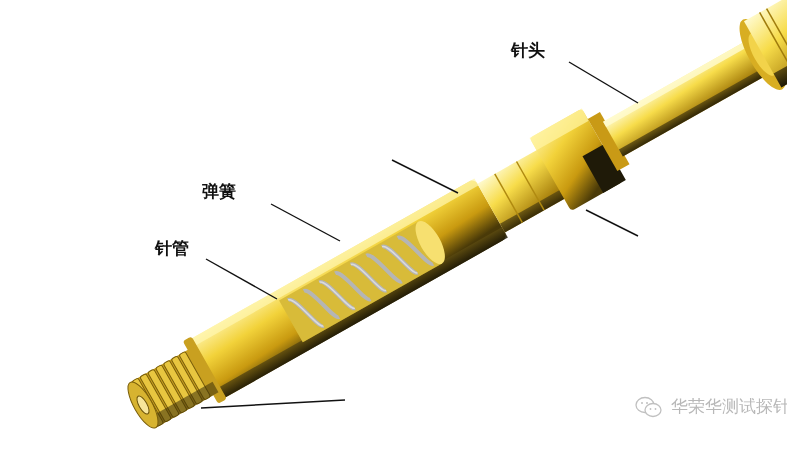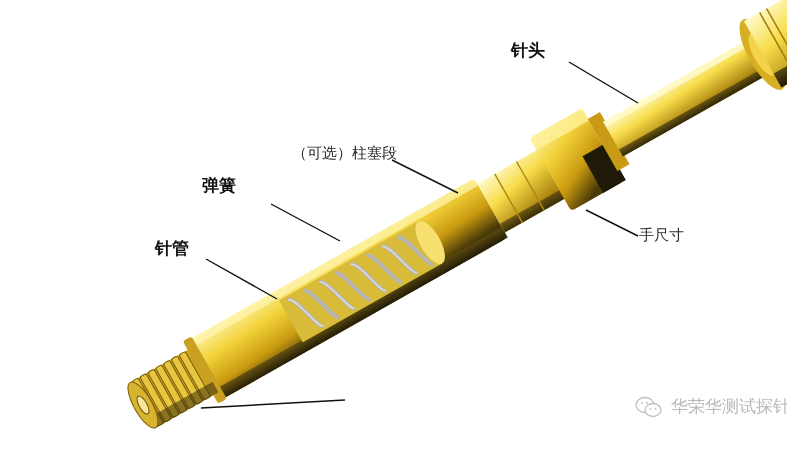--- a/index.html
+++ b/index.html
@@ -119,25 +119,23 @@
       <line x1="344" y1="160" x2="410" y2="193"></line>
       <line x1="223" y1="204" x2="292" y2="241"></line>
       <line x1="158" y1="259" x2="229" y2="299"></line>
       <line x1="538" y1="210" x2="590" y2="236"></line>
       <line x1="153" y1="408" x2="297" y2="400"></line>
     </g>
   </svg>
 
   
   <div class="label bold" style="left:463px;top:40px;">针头</div>
-  <div class="label light" style="left:244px;top:144px;">（可选）柱塞段</div>
-  <div class="label bold" style="left:154px;top:175px;">弹簧</div>
+  <div class="label bold" style="left:154px;top:181px;">弹簧</div>
   <div class="label bold" style="left:107px;top:238px;">针管</div>
   <div class="label light" style="left:591px;top:226px;">
-    <div>手尺寸</div>
   </div>
 
   
   <div class="watermark">
     <svg width="28" height="22" viewBox="0 0 28 22">
       <ellipse cx="10" cy="9" rx="9" ry="7.5" fill="none" stroke="#c0c0c0" stroke-width="1.3"></ellipse>
       <ellipse cx="18" cy="14" rx="8" ry="6.5" fill="#ffffff" stroke="#c0c0c0" stroke-width="1.3"></ellipse>
       <circle cx="7" cy="7" r="1" fill="#c0c0c0"></circle>
       <circle cx="12" cy="7" r="1" fill="#c0c0c0"></circle>
       <circle cx="15.5" cy="13" r="0.9" fill="#c0c0c0"></circle>

